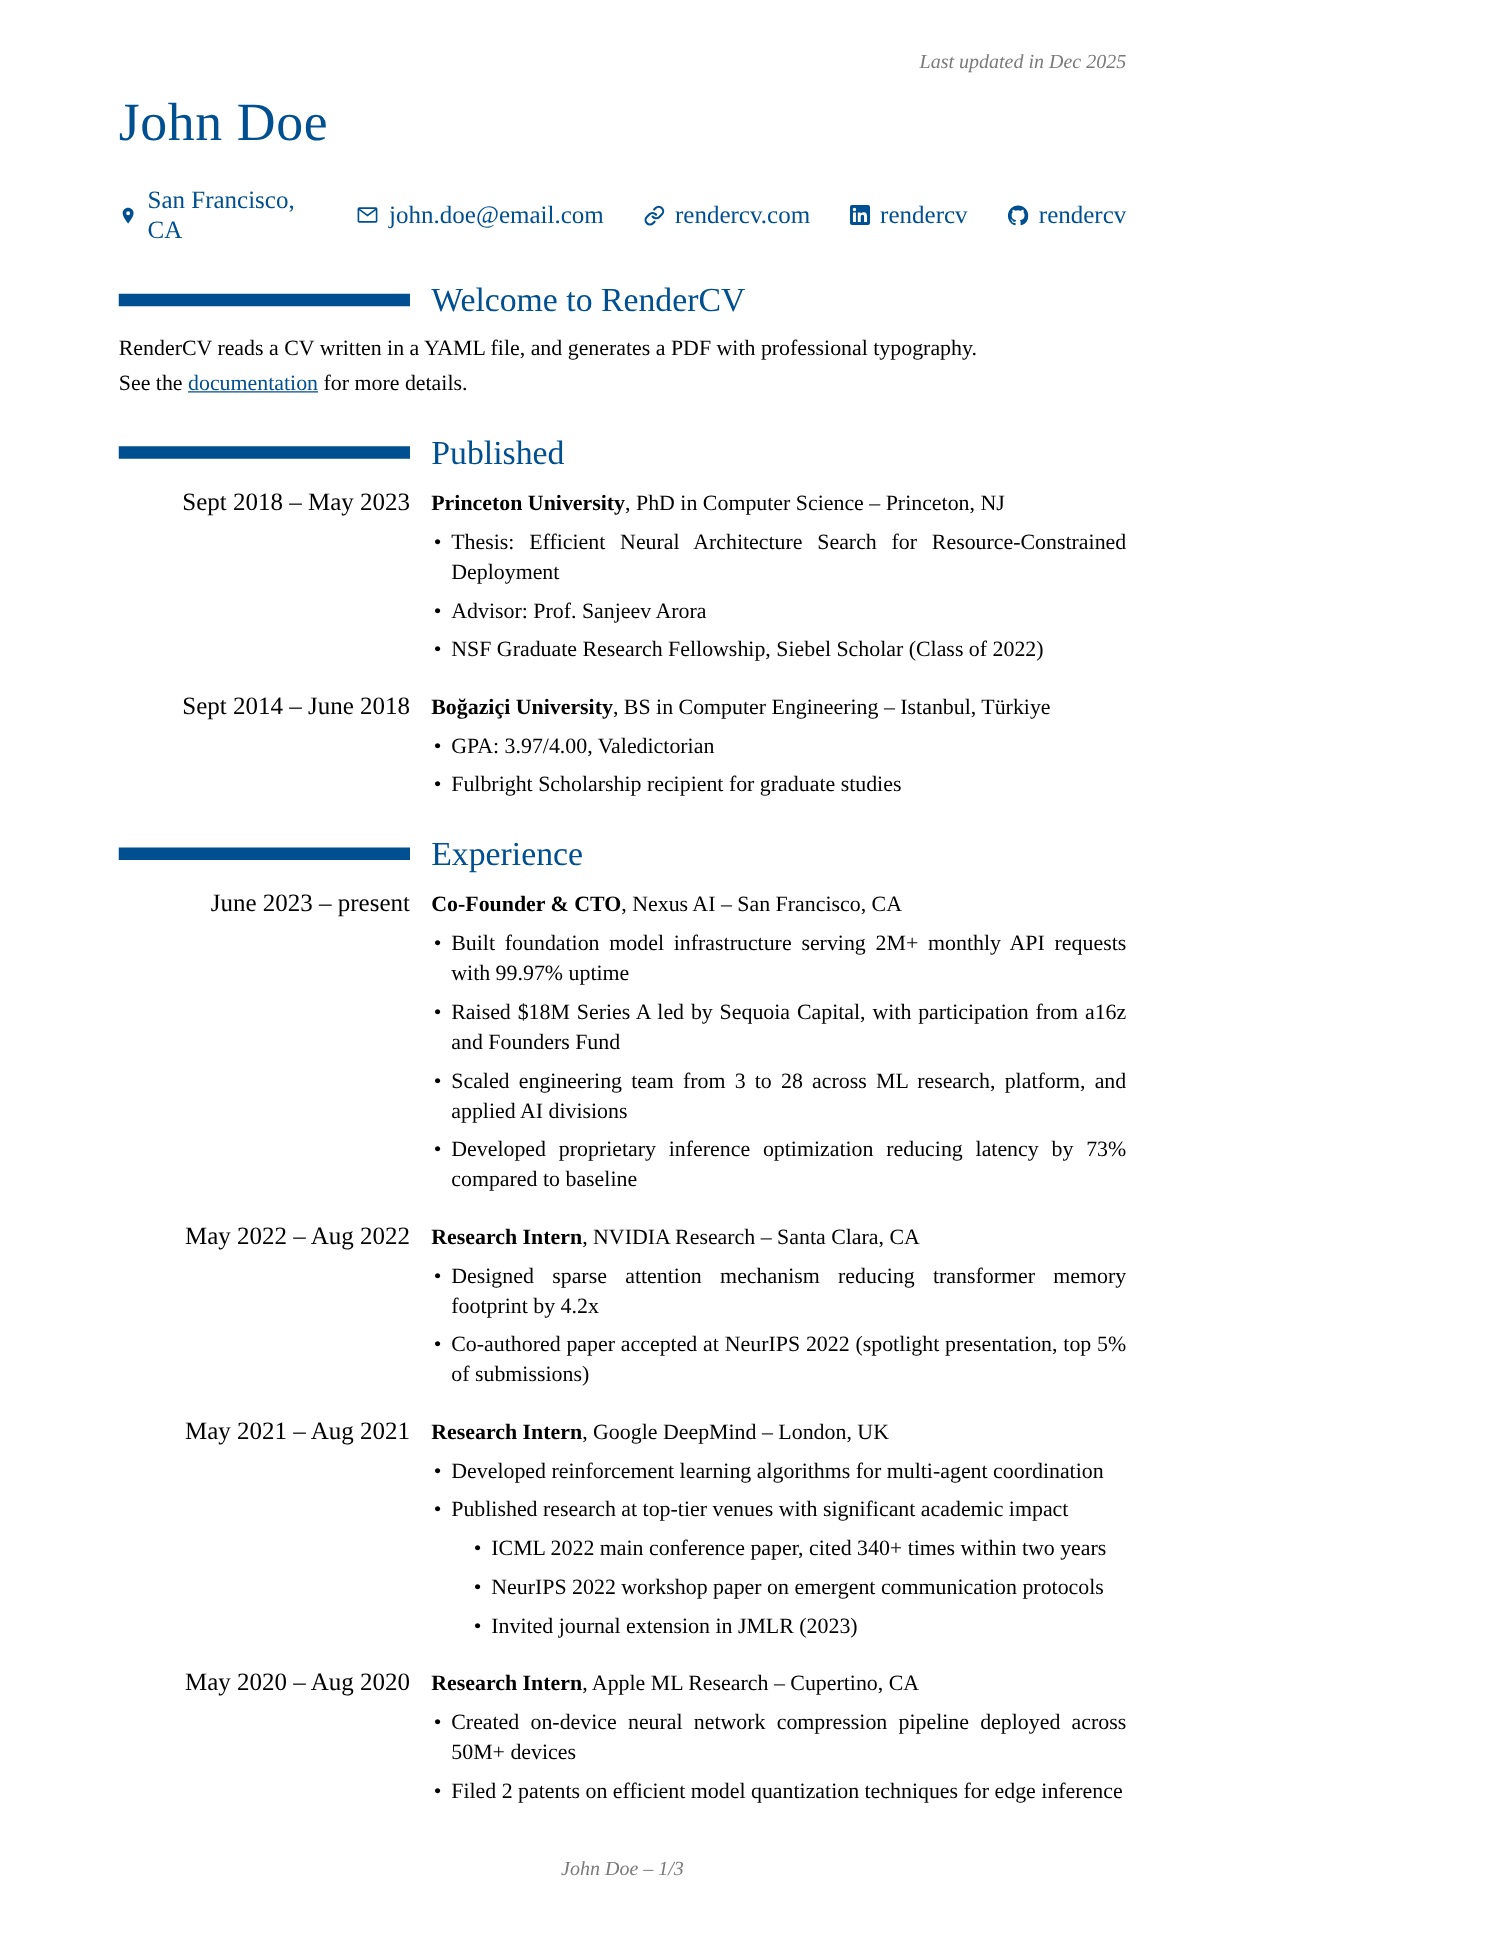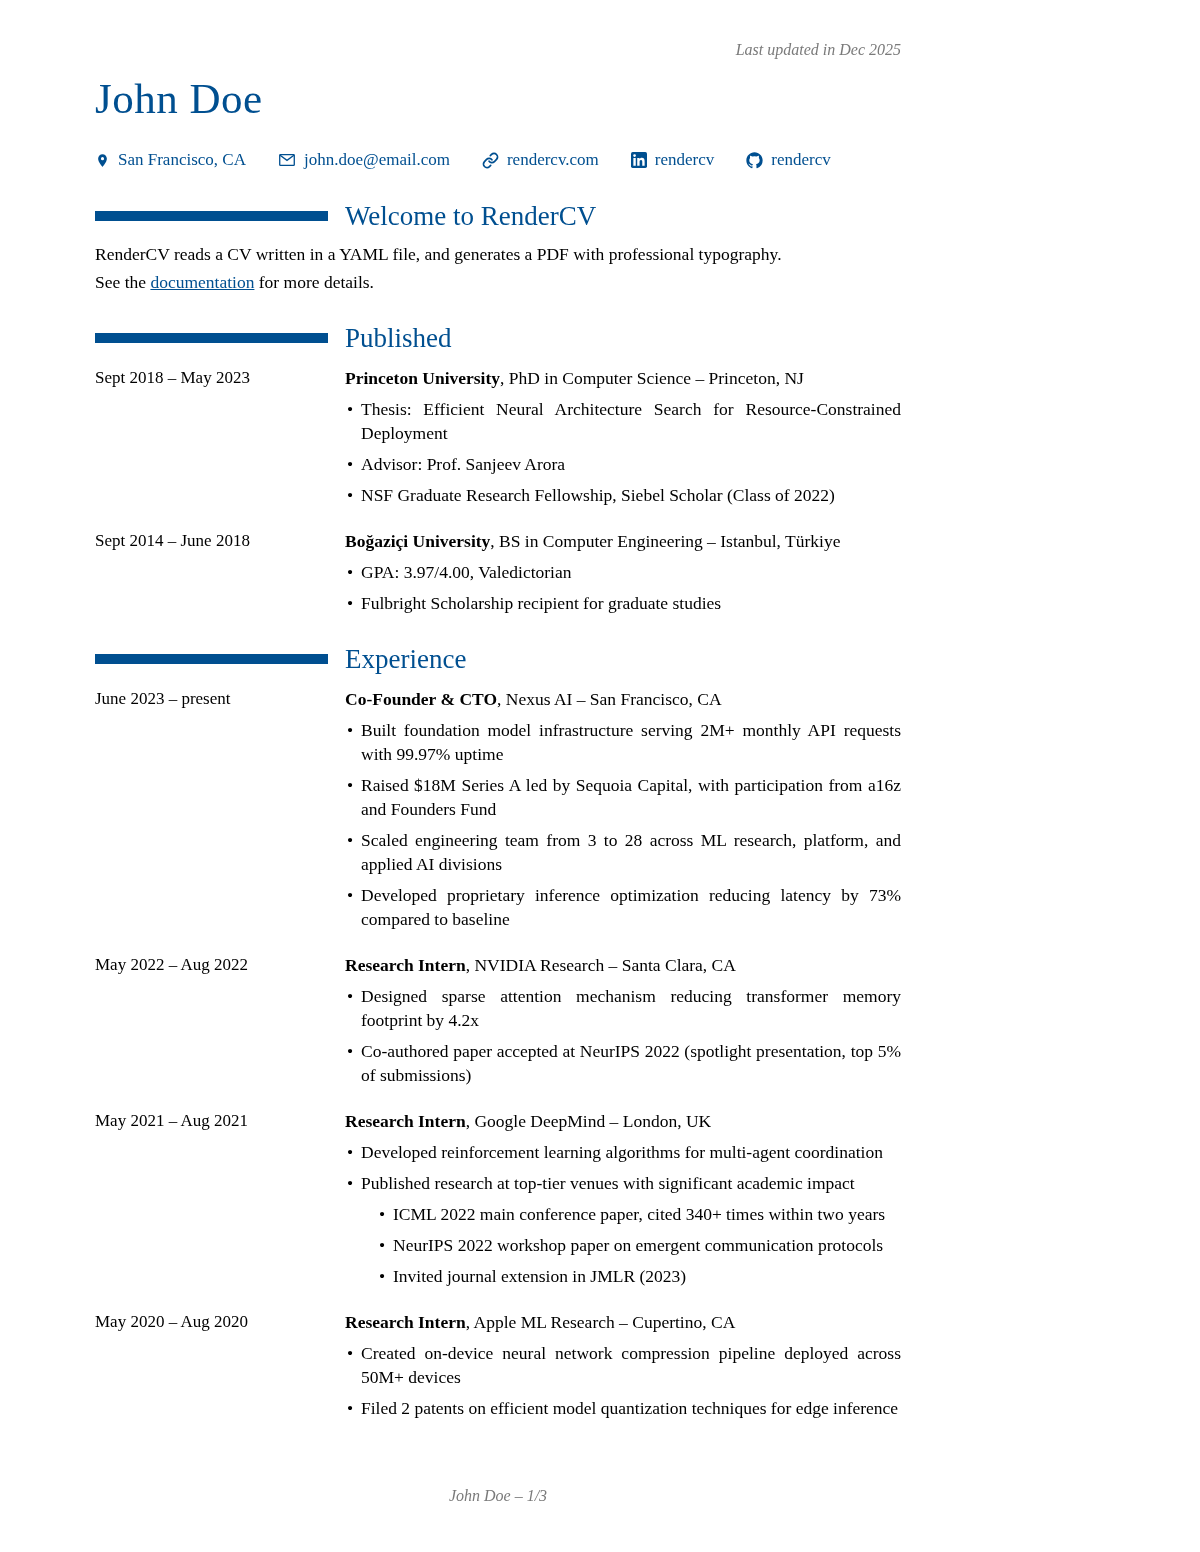--- a/index.html
+++ b/index.html
@@ -22,37 +22,37 @@
     font-size:16px;line-height:20px;
   }
   
   .name{
     color:var(--accent);font-size:43px;line-height:50px;
     font-weight:normal;margin:14px 0 0 0;letter-spacing:.5px;
   }
   
   .contact-row{
     display:flex;align-items:center;gap:32px;
-    margin-top:24px;color:var(--accent);font-size:17px;
+    margin-top:24px;color:var(--accent);font-size:20px;
   }
   .contact-item{display:flex;align-items:center;gap:8px;color:var(--accent);text-decoration:none;cursor:pointer;}
   .contact-item svg{display:block;}
   
   .section{margin-top:28px;}
   .section-header{display:flex;align-items:center;margin-bottom:10px;}
   .section-bar{width:233px;height:10px;background:var(--accent);margin-right:17px;flex:0 0 233px;}
   .section-title{color:var(--accent);font-size:27px;line-height:32px;font-weight:normal;}
   .section-body{}
   .para{text-align:justify;margin:4px 0 0 0;}
   .para:first-child{margin-top:0;}
   .doc-link{color:var(--accent);text-decoration:underline;cursor:pointer;}
   
   .entry{display:flex;margin-top:22px;}
   .section-header + .entry{margin-top:12px;}
-  .entry-dates{flex:0 0 233px;width:233px;margin-right:17px;font-size:17px;}
+  .entry-dates{flex:0 0 233px;width:233px;text-align:right;margin-right:17px;font-size:20px;}
   .entry-body{flex:1;min-width:0;}
   .entry-title-line{text-align:left;}
   .entry-title-line .bold{font-weight:bold;}
   ul.highlights{list-style:none;margin:6px 0 0 0;padding:0;}
   ul.highlights > li{position:relative;padding-left:16px;margin-top:7px;text-align:justify;}
   ul.highlights > li::before{content:"•";position:absolute;left:2px;}
   ul.subhighlights{list-style:none;margin:7px 0 0 0;padding:0 0 0 16px;}
   ul.subhighlights > li{position:relative;padding-left:16px;margin-top:7px;text-align:justify;}
   ul.subhighlights > li::before{content:"•";position:absolute;left:2px;}
   

